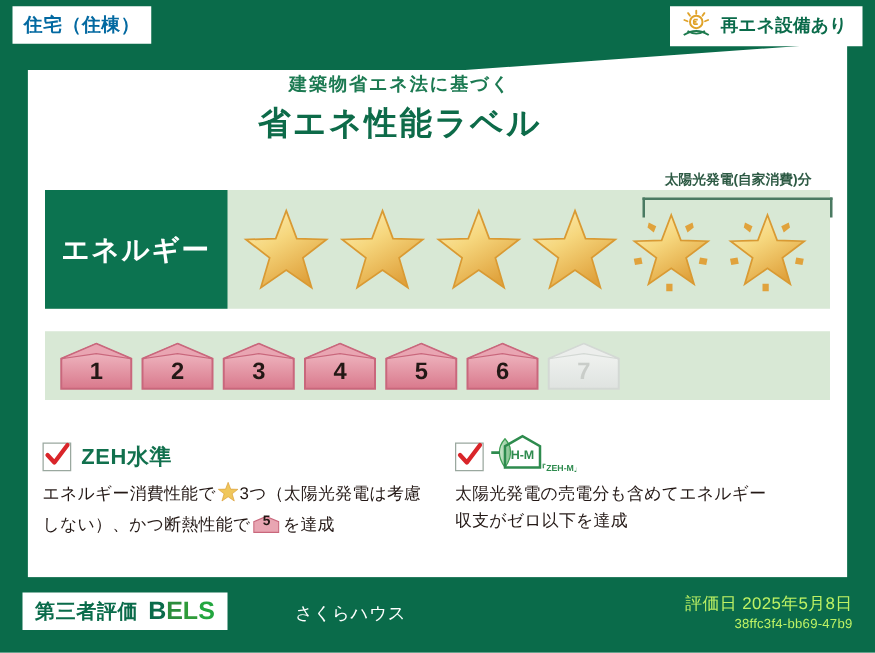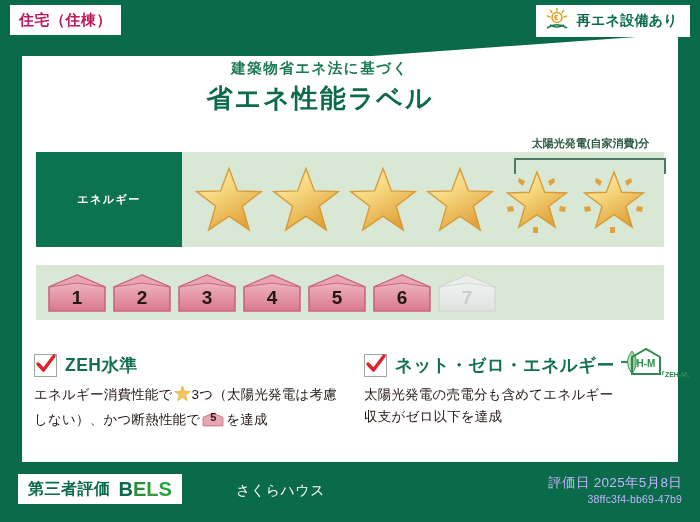--- a/index.html
+++ b/index.html
@@ -30,21 +30,21 @@
   }
 
   
   .tag-type {
     position: absolute;
     left: 10px;
     top: 5px;
     min-width: 104px;
     height: 30px;
     background: #ffffff;
-    color: #be185d;
+    color: #0369a1;
     font-size: 15px;
     font-weight: bold;
     letter-spacing: 0.5px;
     display: flex;
     align-items: center;
     justify-content: center;
     padding: 0 9px;
     box-sizing: border-box;
   }
 
@@ -110,21 +110,21 @@
     background: #0c7350;
     color: #ffffff;
     display: flex;
     flex-direction: column;
     align-items: center;
     justify-content: center;
     font-weight: bold;
     letter-spacing: 1.5px;
     flex: 0 0 146px;
   }
-  .row-energy .row-head { font-size: 11px; line-height: 1.45; }
+  .row-energy .row-head { font-size: 22px; line-height: 1.45; }
   .row-insul  .row-head { font-size: 17px; letter-spacing: 3px; }
 
   .row-body {
     position: relative;
     flex: 1 1 auto;
     display: flex;
   }
 
   
   .stars-wrap {
@@ -315,21 +315,21 @@
     bottom: 22px;
     color: #ffffff;
     font-size: 14px;
     letter-spacing: 0.5px;
   }
   .footer-right {
     position: absolute;
     right: 18px;
     bottom: 16px;
     text-align: right;
-    color: #c4b5fd;
+    color: #bef264;
     margin-top: 31px;
   }
   .footer-date {
     font-size: 13.5px;
     letter-spacing: 0.3px;
     line-height: 1.3;
   }
   .footer-id {
     font-size: 10.5px;
     letter-spacing: 0.2px;
@@ -538,21 +538,20 @@
     </div>
   </div>
 
   <div class="zeh-col zeh-right">
     <div class="zeh-head">
       <span class="chk">
         <svg width="24" height="24" viewBox="0 0 24 24">
           <path d="M4 12 L9.5 18 L20 4" fill="none" stroke="#d9252a" stroke-width="3.4" stroke-linecap="round" stroke-linejoin="round"></path>
         </svg>
       </span>
-      <span class="zeh-title">ネット・ゼロ・エネルギー</span>
       <span class="zeh-logo">
         <svg width="70" height="34" viewBox="0 0 70 34">
           <defs>
             <linearGradient id="leafg" x1="0" y1="0" x2="1" y2="0">
               <stop offset="0%" stop-color="#cfe8cf"></stop>
               <stop offset="100%" stop-color="#7fc08b"></stop>
             </linearGradient>
           </defs>
           <path d="M13 4 Q4 14 13 27 Q22 14 13 4 Z" fill="url(#leafg)" stroke="#3f9e55" stroke-width="1"></path>
           <path d="M2 15 h7" stroke="#2e8b4e" stroke-width="2.2"></path>

